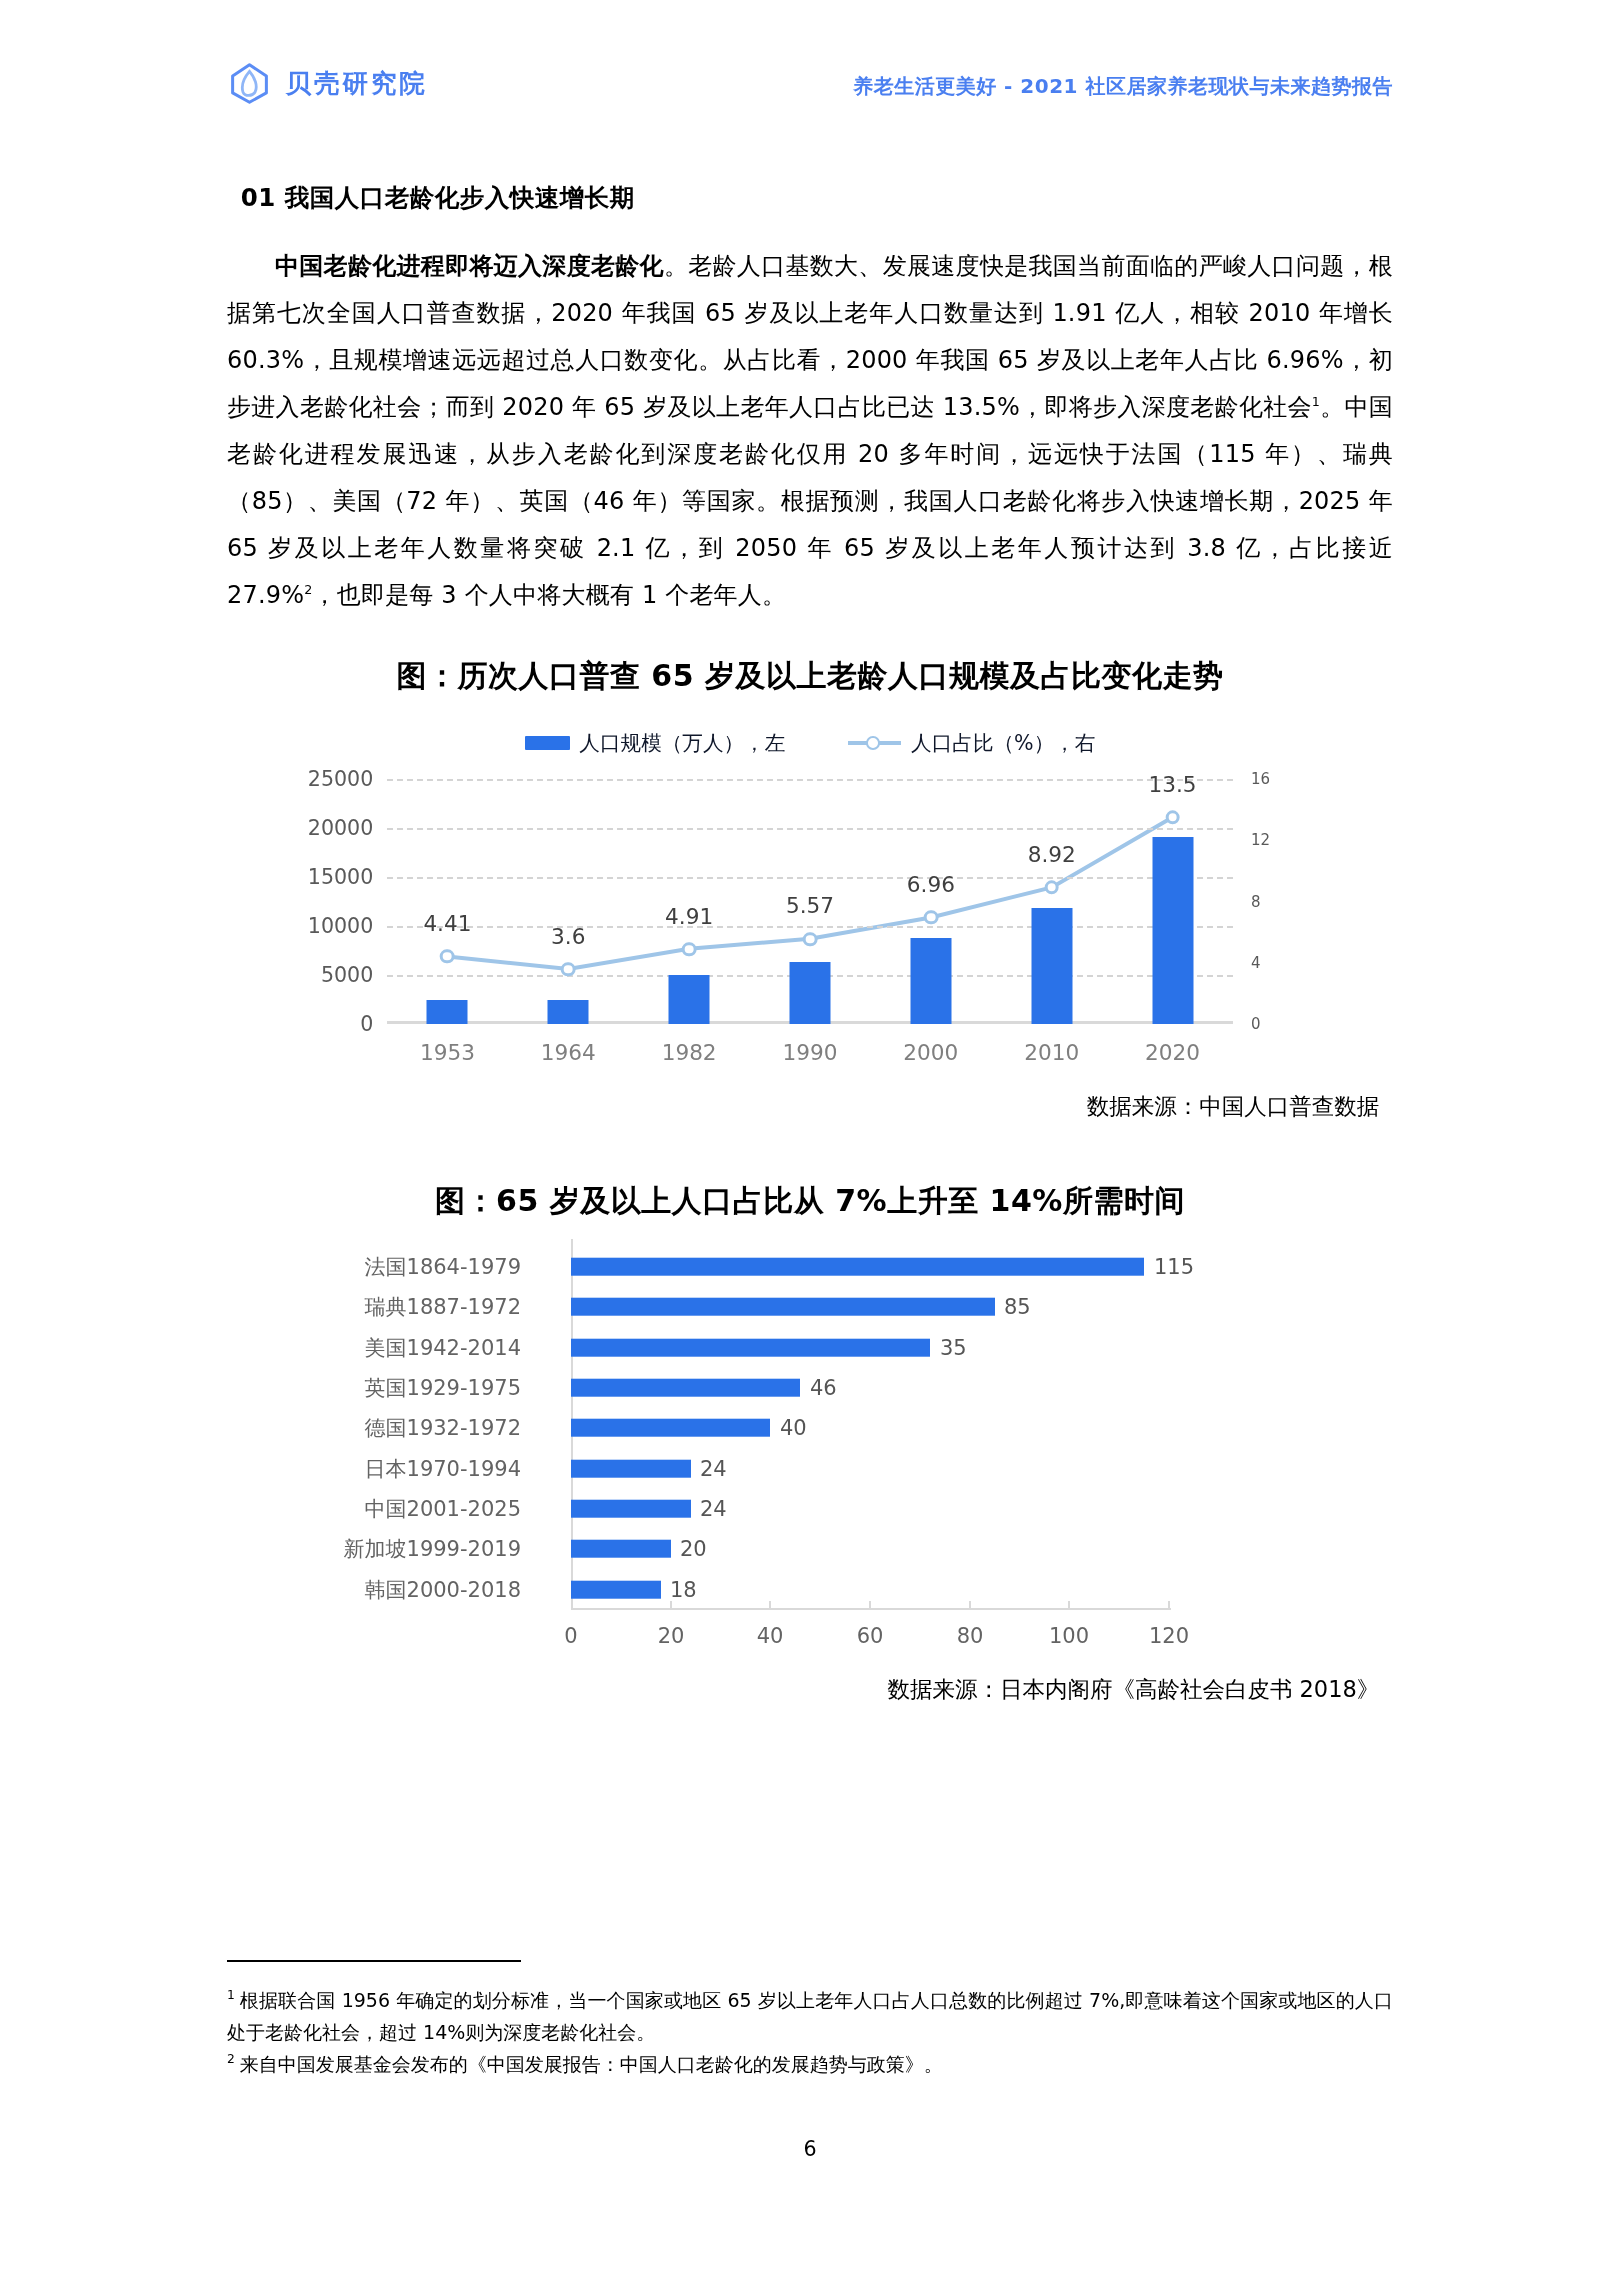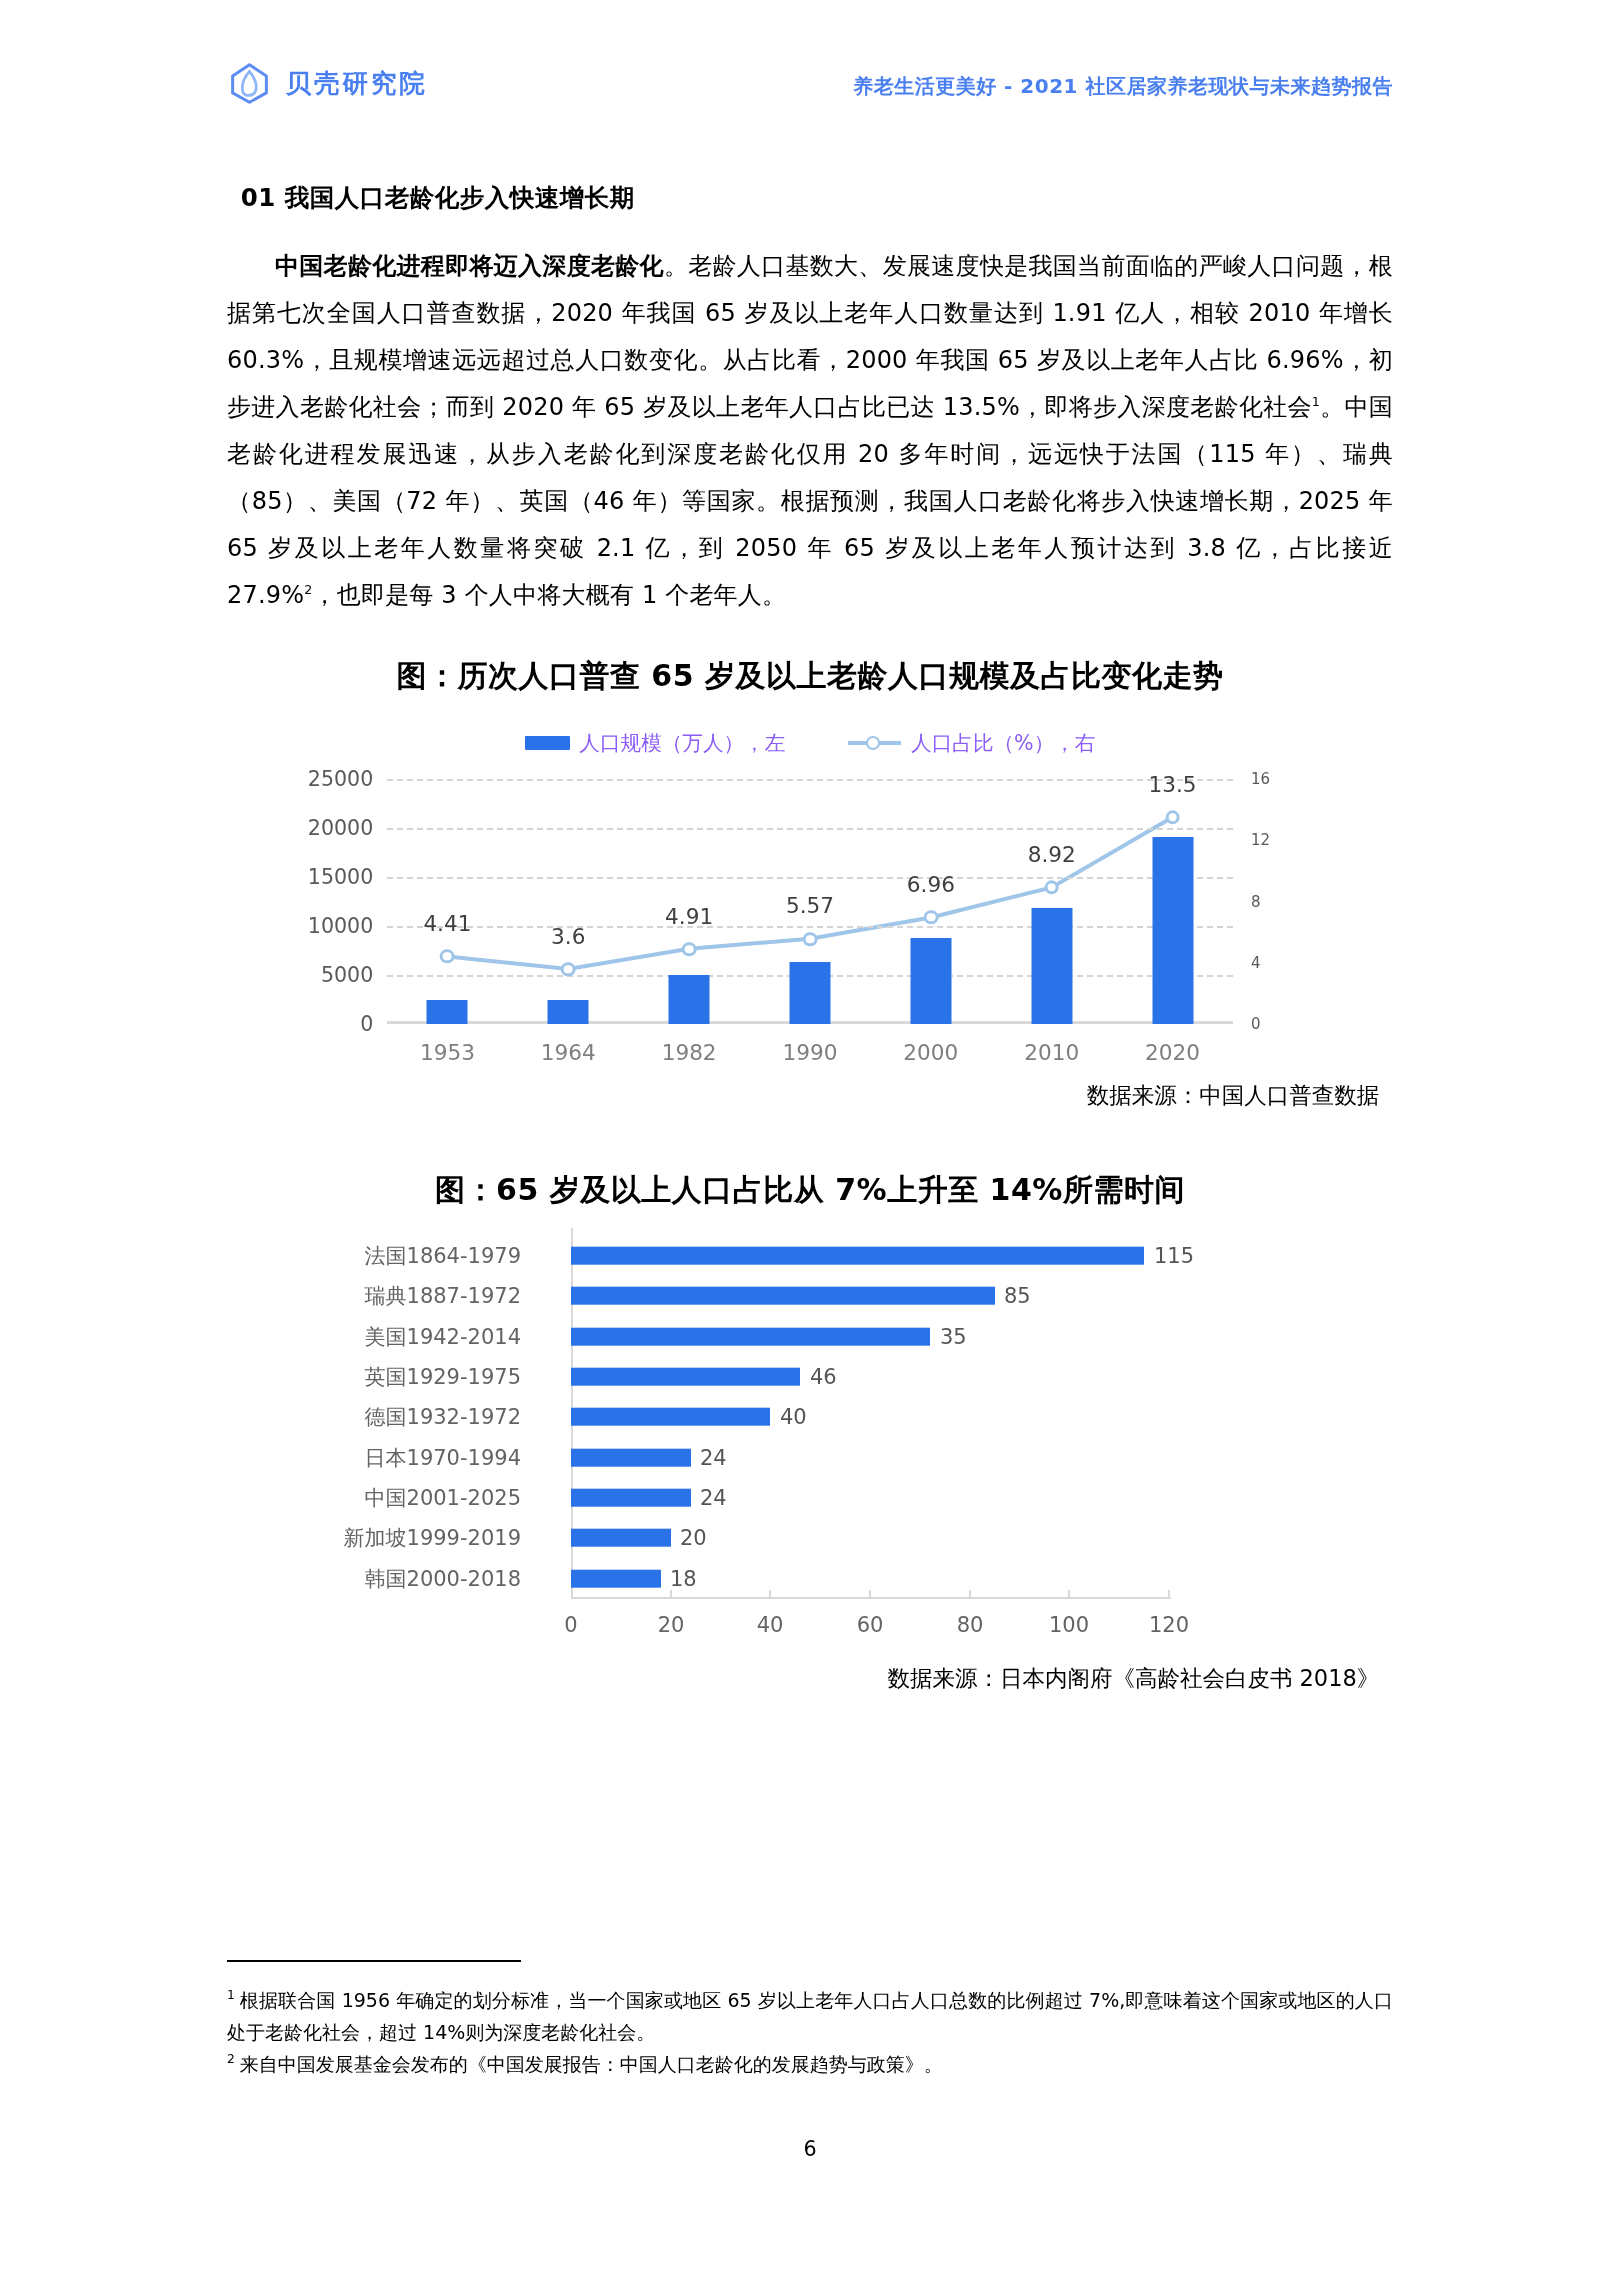--- a/index.html
+++ b/index.html
@@ -70,21 +70,21 @@
     color: #000;
     font-family: "DejaVu Sans", "Liberation Sans", sans-serif;
     padding-right: 13.7px;
   }
 
   
   .chart1-wrap { position: relative; width: 1166px; height: 353px; margin-top: 25.5px; }
   .legend1 {
     display: flex; justify-content: center; align-items: center; gap: 63px;
     height: 41px;
-    font-size: 20.6px; color: #8b5cf6;
+    font-size: 20.6px; color: #0f172a;
     font-family: "DejaVu Sans", "Liberation Sans", sans-serif;
   }
   .legend-item { display: flex; align-items: center; gap: 9.8px; }
   .legend-swatch-bar { width: 45px; height: 13.7px; background: #2a72e8; border-radius: 1px; display:block; }
   .legend-swatch-line { position: relative; width: 53px; height: 13.7px; display:block; }
   .legend-swatch-line .ln { position: absolute; left:0; top: 4.9px; width: 53px; height: 3.9px; background: #9fc5e8; }
   .legend-swatch-line .mk {
     position: absolute; left: 17.6px; top: 0px; width: 13.7px; height: 13.7px;
     border: 2.9px solid #9fc5e8; border-radius: 50%; background: #fff;
   }
@@ -277,21 +277,21 @@
             <div class="pt-marker" style="left: 64.2857%; bottom: 107px;"></div>
             <div class="pt-label" style="left: 64.2857%; top: 105px;">6.96</div>
             <div class="pt-marker" style="left: 78.5714%; bottom: 137px;"></div>
             <div class="pt-label" style="left: 78.5714%; top: 75px;">8.92</div>
             <div class="pt-marker" style="left: 92.8571%; bottom: 207px;"></div>
             <div class="pt-label" style="left: 92.8571%; top: 5px;">13.5</div>
           </div>
       </div>
     </div>
 
-    <div class="fig-source" style="margin-top:4px;">数据来源：中国人口普查数据</div>
+    <div class="fig-source" style="margin-top:15px;">数据来源：中国人口普查数据</div>
 
     <div class="fig-title" style="margin-top:59px;">图：65 岁及以上人口占比从 7%上升至 14%所需时间</div>
 
     <div class="chart2-wrap">
       <div class="plot2">
         <div class="cat-labels" id="c2cats">
             <div class="cat-label" style="top: 20px;">法国1864-1979</div>
             <div class="cat-label" style="top: 60px;">瑞典1887-1972</div>
             <div class="cat-label" style="top: 101px;">美国1942-2014</div>
             <div class="cat-label" style="top: 141px;">英国1929-1975</div>

